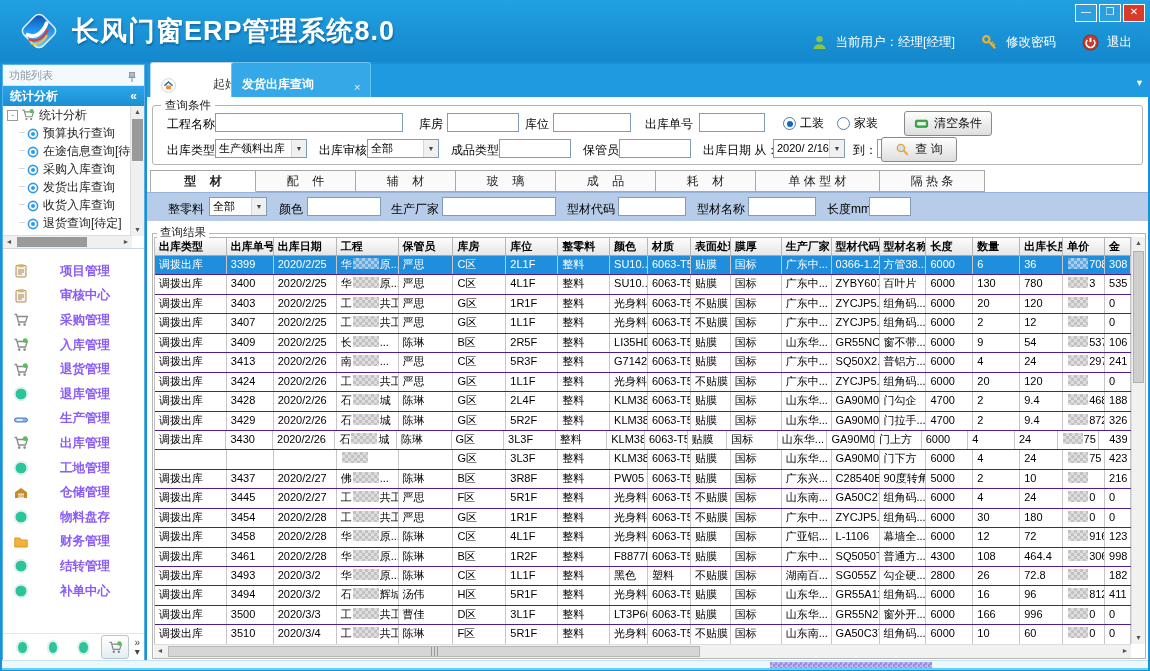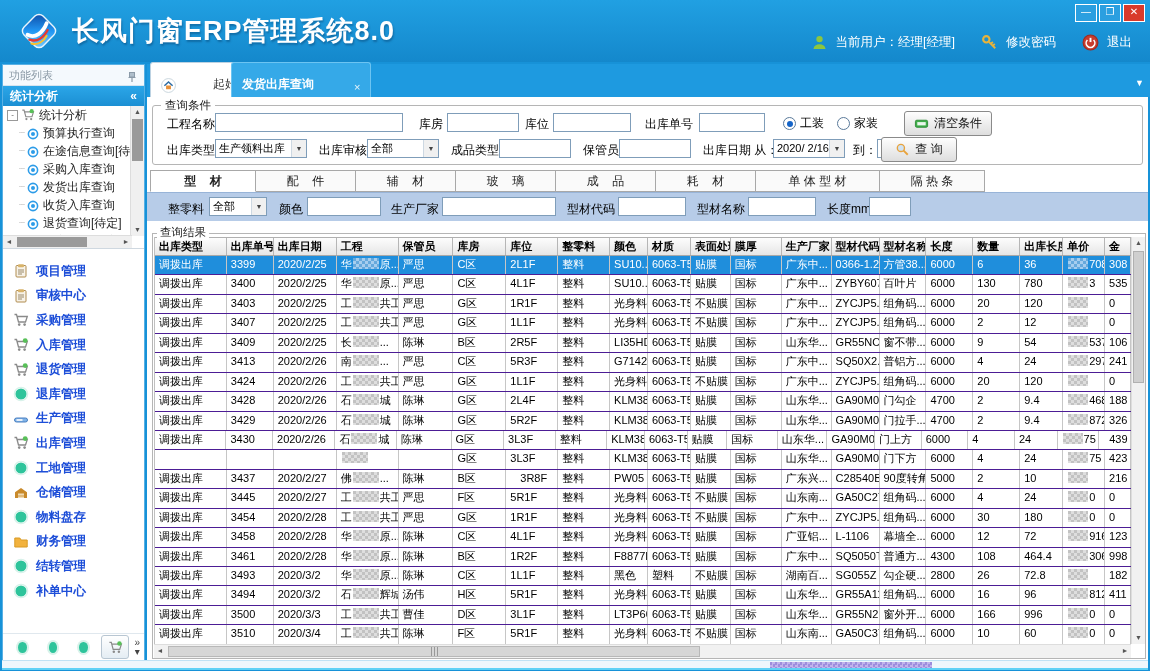--- a/index.html
+++ b/index.html
@@ -36,21 +36,21 @@
             color:#555;margin:0 3px 0 2px;background:#fff;flex:0 0 auto;}
   .tree-vscroll{position:absolute;right:0;top:0;width:13px;height:130px;background:#f0f0f0;border-left:1px solid #ddd;}
   .tree-vthumb{position:absolute;left:1px;right:1px;top:13px;height:42px;background:#9a9a9a;}
   .sarr{position:absolute;left:0;right:0;height:12px;color:#555;font-size:7px;text-align:center;line-height:12px;}
   .tree-hscroll{position:absolute;left:0;bottom:0;height:12px;width:129px;background:#f0f0f0;border-top:1px solid #ddd;}
   .tree-hthumb{position:absolute;top:1px;bottom:1px;left:14px;width:70px;background:#9a9a9a;}
   .harr{position:absolute;top:0;width:12px;height:12px;color:#555;font-size:7px;text-align:center;line-height:12px;}
   .sb-menu{position:absolute;top:186px;left:0;right:0;bottom:26px;padding-top:8px;}
   .mitem{height:24.6px;display:flex;align-items:center;padding-left:10px;cursor:default;}
   .mitem .ic{width:16px;height:16px;margin-right:7px;flex:0 0 auto;}
-  .mlab{font-size:12.5px;font-weight:bold;color:#1d4ed8;}
+  .mlab{font-size:12.5px;font-weight:bold;color:#8b5cf6;margin-left:24px;}
   .sb-foot{position:absolute;left:0;right:0;bottom:0;height:26px;border-top:1px solid #e0e8ee;
            display:flex;align-items:center;padding:0 4px;}
   .fdot{width:11px;height:11px;border-radius:50%;background:#2ec49b;box-shadow:0 0 0 2px #d8f2ea;margin:0 11px;}
   .fbtn{width:34px;height:22px;border:1px solid #b8c6d2;border-radius:3px;background:linear-gradient(#ffffff,#e4edf4);
         display:flex;align-items:center;justify-content:center;margin-left:2px;}
   .fbtn .ic{width:15px;height:15px;}
   .fchev{font-size:10px;color:#444;margin-left:5px;line-height:9px;text-align:center;}
   
   .tabbarbg{position:absolute;left:147px;top:64px;width:1003px;height:33px;background:#1e9ae0;}
   .tab{position:absolute;bottom:0;height:26px;display:flex;align-items:flex-end;padding:4px 10px;
@@ -765,21 +765,21 @@
               <div class="gc" style="width: 42px;"><span class="mosaic mz2"></span><span>75</span></div>
               <div class="gc" style="width: 26px;">423</div>
             </div>
             <div class="grow">
               <div class="gc" style="width: 72px;">调拨出库</div>
               <div class="gc" style="width: 47px;">3437</div>
               <div class="gc" style="width: 63px;">2020/2/27</div>
               <div class="gc" style="width: 62px;"><span>佛</span><span class="mosaic"></span><span>...</span></div>
               <div class="gc" style="width: 55px;">陈琳</div>
               <div class="gc" style="width: 53px;">B区</div>
-              <div class="gc" style="width: 52px; text-align: center;">3R8F</div>
+              <div class="gc" style="width: 52px;">3R8F</div>
               <div class="gc" style="width: 52px;">整料</div>
               <div class="gc" style="width: 38px;">PW05</div>
               <div class="gc" style="width: 43px;">6063-T5</div>
               <div class="gc" style="width: 40px;">贴膜</div>
               <div class="gc" style="width: 51px;">国标</div>
               <div class="gc" style="width: 50px;">广东兴...</div>
               <div class="gc" style="width: 48px;">C28540B</div>
               <div class="gc" style="width: 47px;">90度转角</div>
               <div class="gc" style="width: 47px;">5000</div>
               <div class="gc" style="width: 47px;">2</div>

